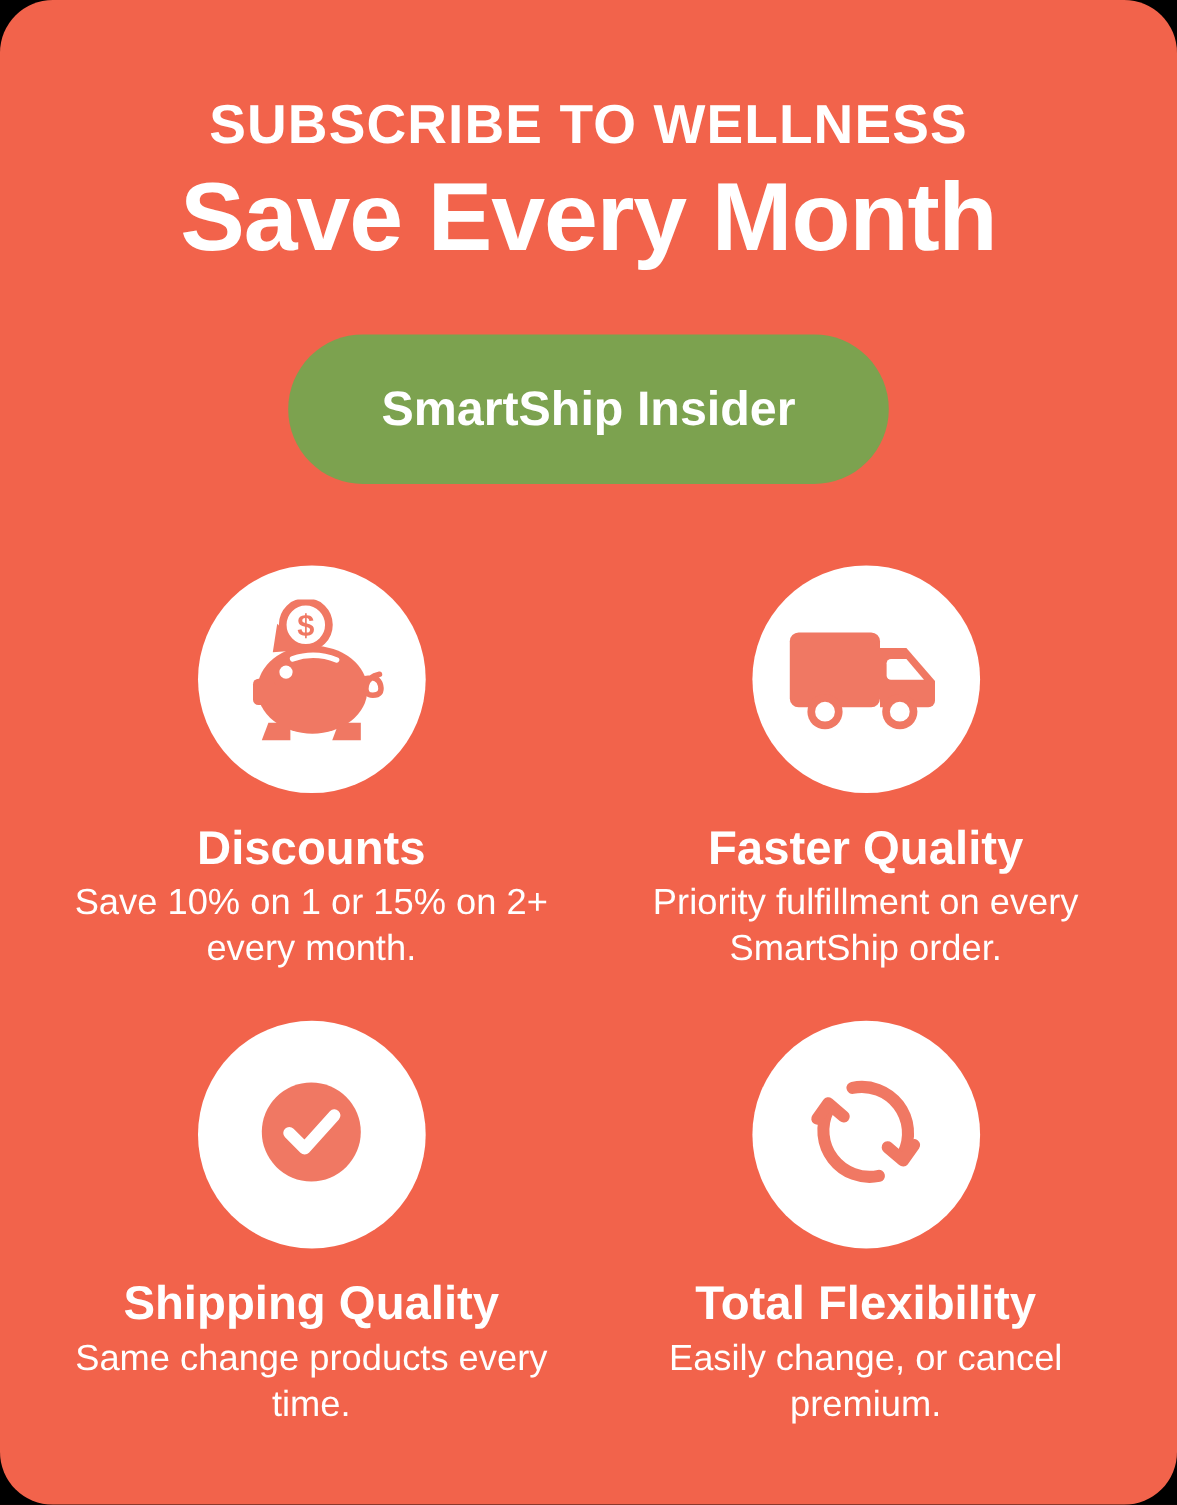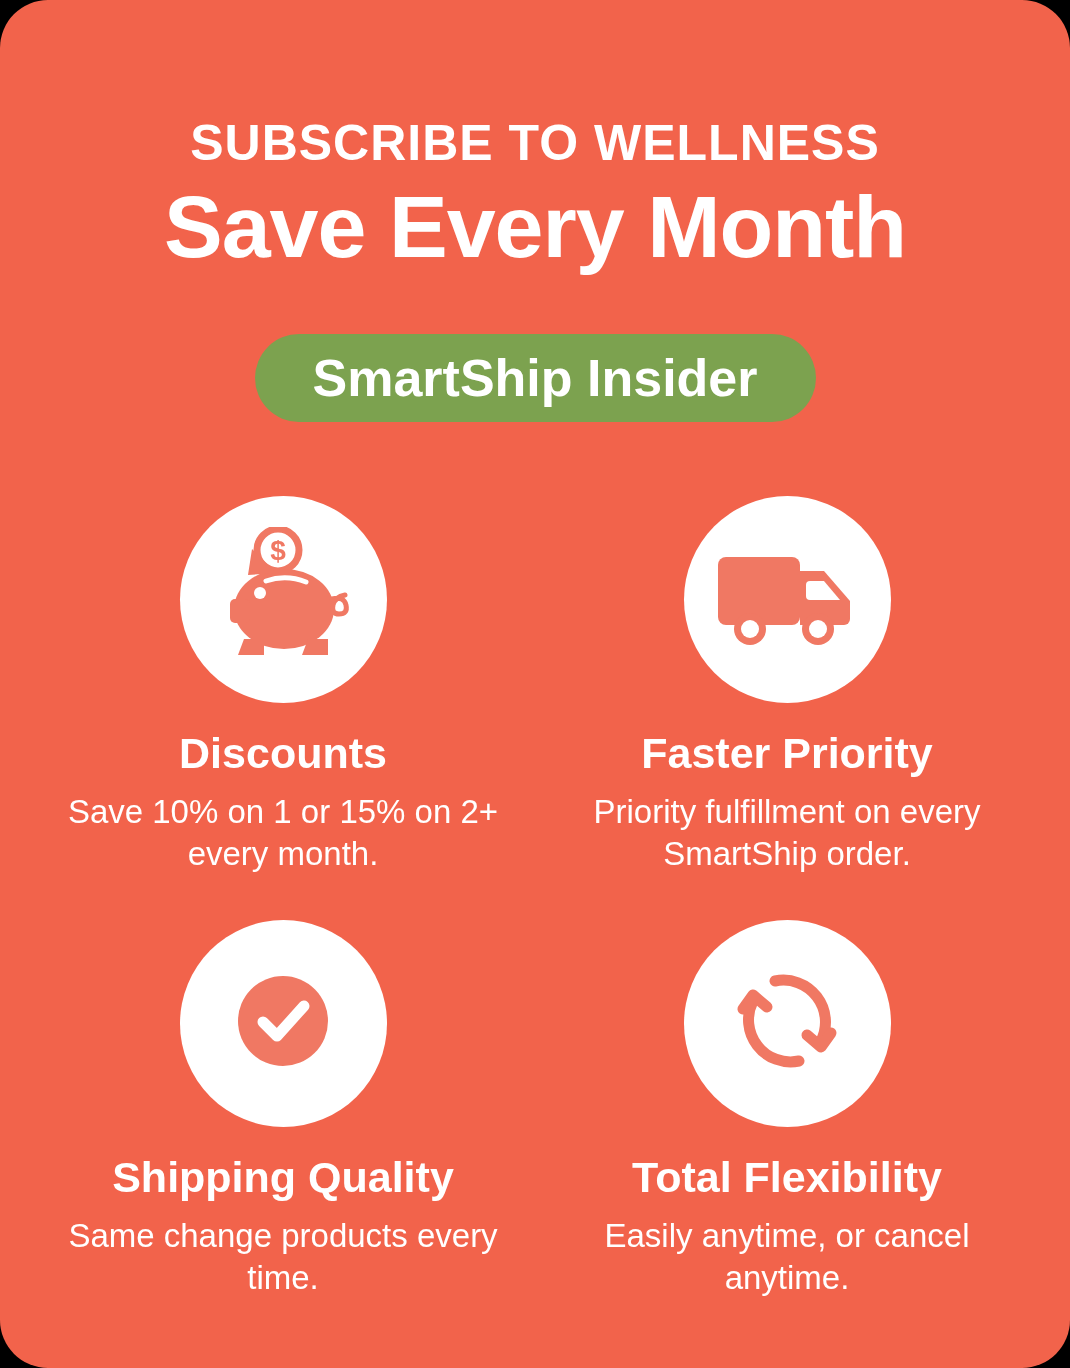--- a/index.html
+++ b/index.html
@@ -22,21 +22,21 @@
     background: #F2634B;
     border-radius: 48px;
     overflow: hidden;
     display: flex;
     flex-direction: column;
     align-items: center;
   }
 
   
   .eyebrow {
-    margin-top: 118px;
+    margin-top: 88px;
     font-size: 50px;
     font-weight: 700;
     letter-spacing: 1.0px;
     color: #FFFFFF;
     line-height: 1;
     text-transform: uppercase;
     text-align: center;
     white-space: nowrap;
   }
   .headline {
@@ -56,25 +56,25 @@
   }
   .pill-button {
     display: inline-flex;
     align-items: center;
     justify-content: center;
     background: #7CA24F;
     color: #FFFFFF;
     border: none;
     border-radius: 70px;
     padding: 0 58px;
-    height: 88px;
+    height: 136px;
     min-width: 546px;
     box-sizing: border-box;
     font-family: "Liberation Sans", sans-serif;
-    font-size: 52px;
+    font-size: 44px;
     font-weight: 700;
     letter-spacing: 0px;
     cursor: pointer;
     white-space: nowrap;
   }
 
   
   .features {
     margin-top: 74px;
     width: 1000px;
@@ -103,21 +103,21 @@
   }
   .feature-title {
     margin-top: 27px;
     font-size: 43px;
     font-weight: 700;
     color: #FFFFFF;
     line-height: 1.1;
     white-space: nowrap;
   }
   .feature-desc {
-    margin-top: 14px;
+    margin-top: 4px;
     font-size: 33px;
     font-weight: 400;
     color: #FFFFFF;
     line-height: 1.28;
     max-width: 440px;
   }
 </style>
 </head>
 <body>
 
@@ -172,21 +172,21 @@
 
             <path d="M98 44 h14 l16 19 h-30 a4 4 0 0 1 -4 -4 v-11 a4 4 0 0 1 4 -4 z" fill="#FFFFFF"></path>
 
             <circle cx="38" cy="92" r="16" fill="#F07863"></circle>
             <circle cx="38" cy="92" r="9" fill="#FFFFFF"></circle>
             <circle cx="106" cy="92" r="16" fill="#F07863"></circle>
             <circle cx="106" cy="92" r="9" fill="#FFFFFF"></circle>
           </svg>
         </span>
       </div>
-      <div class="feature-title">Faster Priority</div>
+      <div class="feature-title">Faster Quality</div>
       <div class="feature-desc">Priority fulfillment on every SmartShip order.</div>
     </div>
 
     <div class="feature">
       <div class="icon-circle">
         <span>
           <svg width="92" height="92" viewBox="0 0 92 92" xmlns="http://www.w3.org/2000/svg">
             <circle cx="46" cy="46" r="45" fill="#F07863"></circle>
             <path d="M26 47 L40 61 L67 31" fill="none" stroke="#FFFFFF" stroke-width="11" stroke-linecap="round" stroke-linejoin="round"></path>
           </svg>
@@ -203,17 +203,17 @@
 
             <path d="M42 14 A42 42 0 0 1 88 74" fill="none" stroke="#F07863" stroke-width="11" stroke-linecap="round"></path>
             <path d="M74 68 L88 80 L98 66" fill="none" stroke="#F07863" stroke-width="11" stroke-linecap="round" stroke-linejoin="round"></path>
 
             <path d="M66 94 A42 42 0 0 1 20 34" fill="none" stroke="#F07863" stroke-width="11" stroke-linecap="round"></path>
             <path d="M10 42 L20 28 L34 40" fill="none" stroke="#F07863" stroke-width="11" stroke-linecap="round" stroke-linejoin="round"></path>
           </svg>
         </span>
       </div>
       <div class="feature-title">Total Flexibility</div>
-      <div class="feature-desc">Easily anytime, or cancel anytime.</div>
+      <div class="feature-desc">Easily change, or cancel premium.</div>
     </div>
 
   </div>
 </div>
 
 </body></html>

